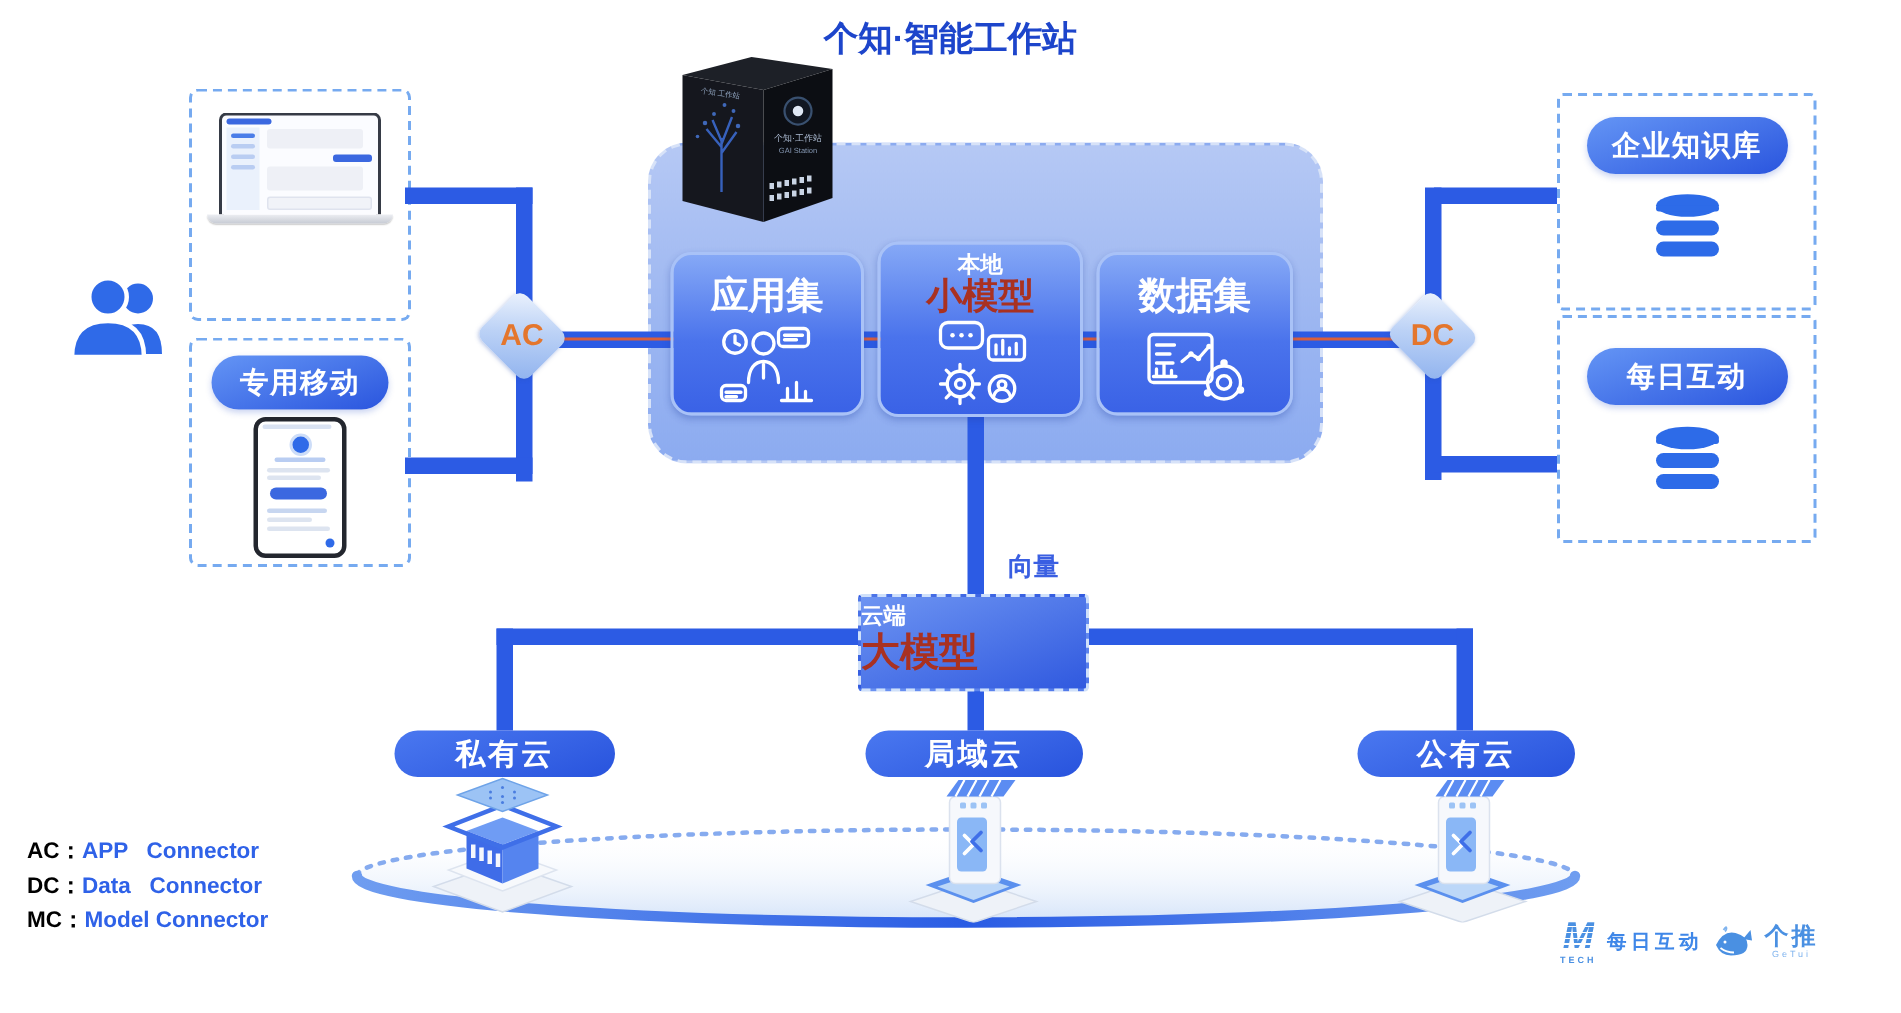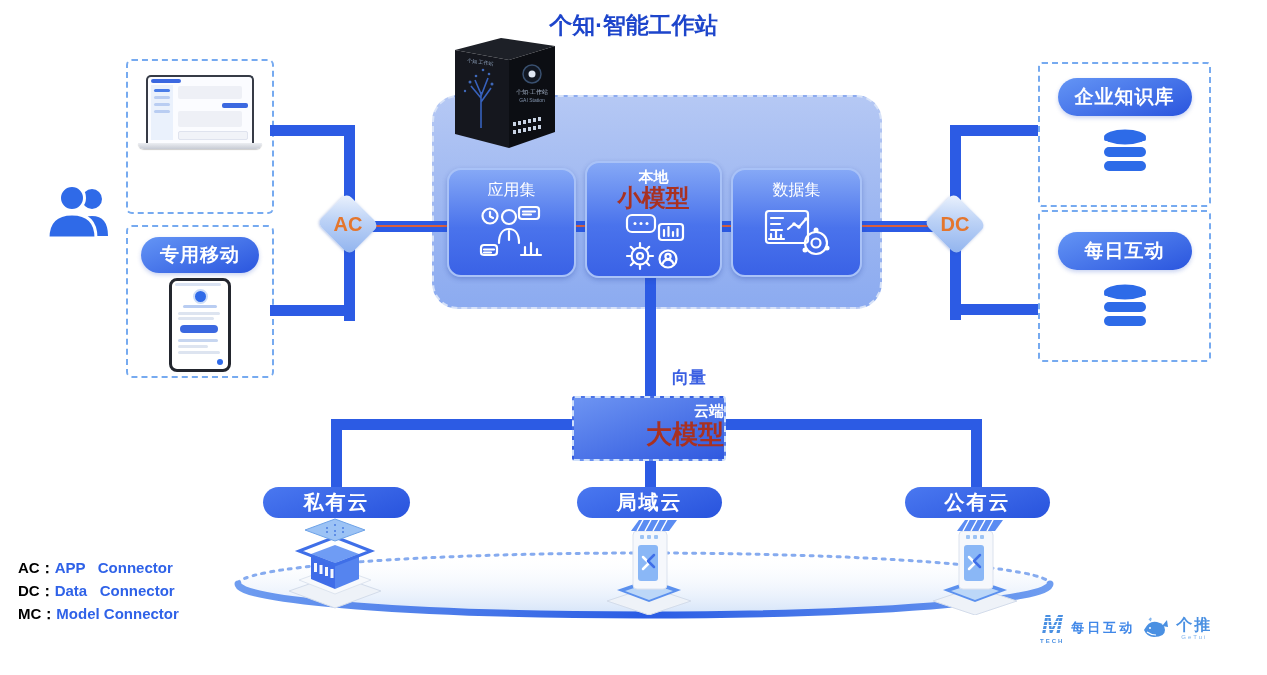--- a/index.html
+++ b/index.html
@@ -28,27 +28,27 @@
         background:linear-gradient(180deg,#b5c8f4 0%,#9cb6f1 55%,#8cabf0 100%);
         border:2px dashed #d7e2f8;z-index:2;}
   #station-title{position:absolute;left:0;top:10px;width:100%;text-align:center;font-size:23px;
         font-weight:700;color:#1d45cb;z-index:5;}
   #station-sub{position:absolute;left:0;top:37px;width:100%;text-align:center;font-size:17px;
         font-weight:700;color:#fff;z-index:5;}
   .module{position:absolute;border-radius:14px;z-index:5;
         background:linear-gradient(180deg,#85a8f6 0%,#4a73ec 55%,#3a62e6 100%);
         border:2px solid #a9c2f7;display:flex;flex-direction:column;align-items:center;
         box-shadow:0 2px 5px rgba(30,60,160,.3);}
-  .module .m-label{color:#fff;font-size:16px;font-weight:400;margin-top:10px;}
+  .module .m-label{color:#fff;font-size:25px;font-weight:700;margin-top:10px;}
   .module .m-top{color:#fff;font-size:15px;font-weight:700;margin-top:6px;line-height:16px;}
   .module .m-red{color:#a93121;font-size:24px;font-weight:700;line-height:26px;}
   
   #cloud-model{position:absolute;left:572px;top:396px;width:150px;height:61px;z-index:5;
         background:linear-gradient(160deg,#6d94f2 0%,#3059df 100%);border:2px dashed #cfe0fa;
-        border-radius:3px;display:flex;flex-direction:column;align-items:flex-end;}
+        border-radius:3px;display:flex;flex-direction:column;align-items:flex-start;}
   #cloud-model .cm-top{color:#fff;font-size:15px;font-weight:700;margin-top:5px;line-height:16px;}
   #cloud-model .cm-main{color:#a93121;font-size:26px;font-weight:700;line-height:30px;}
   
   .cloud-pill{position:absolute;height:31px;border-radius:16px;z-index:2;
         background:linear-gradient(160deg,#4a78f0 0%,#2853dd 100%);color:#fff;font-weight:700;
         font-size:20px;display:flex;align-items:center;justify-content:center;letter-spacing:2px;}
   
   .k-pill{width:134px;height:38px;border-radius:19px;margin-top:14px;font-size:19px;}
   
   #legend{position:absolute;left:18px;top:556px;z-index:5;font-size:15px;font-weight:700;line-height:23px;}

